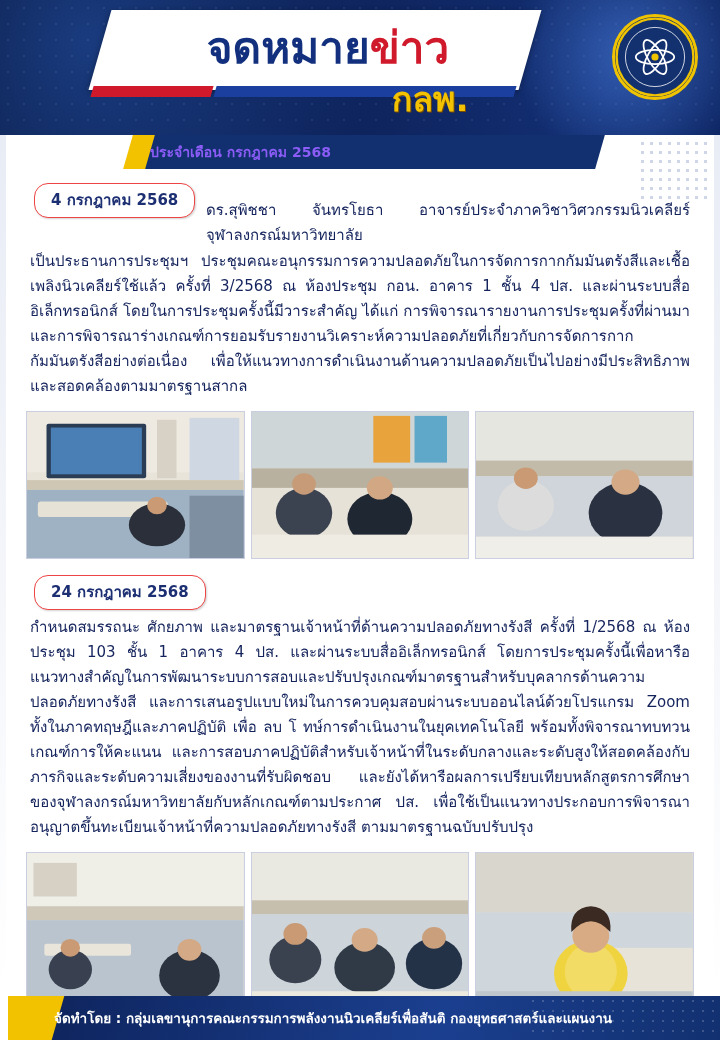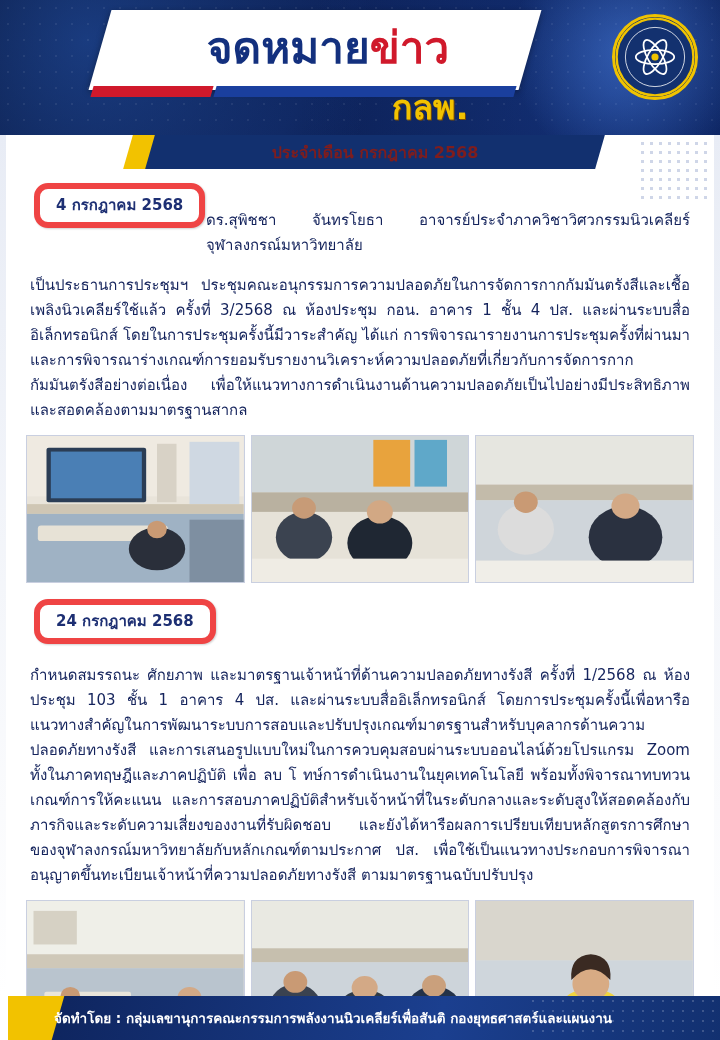--- a/index.html
+++ b/index.html
@@ -73,21 +73,21 @@
     font-size: 44px;
     font-weight: bold;
     color: #13307e;
     letter-spacing: 0px;
     line-height: 60px;
     white-space: nowrap;
   }
   .hdr-title .red { color: #d0192b; }
   .hdr-sub {
     position: absolute;
-    left: 300px; top: 80px;
+    left: 300px; top: 72px;
     width: 260px;
     text-align: center;
     font-size: 34px;
     font-weight: bold;
     color: #f2c200;
     text-shadow: 1px 1px 0 #7a4d00;
     white-space: nowrap;
   }
   
   .logo {
@@ -120,23 +120,22 @@
     position: absolute;
     left: 128px; top: 0;
     width: 30px; height: 34px;
     background: #f2c200;
     transform: skewX(-16deg);
   }
   .monthbar-text {
     position: absolute;
     left: 150px; top: 2px;
     width: 450px;
-    text-align: center;
-    color: #7f1d1d;
-    font-size: 16px;
+    color: #8b5cf6;
+    font-size: 14px;
     font-weight: bold;
     line-height: 31px;
     white-space: nowrap;
   }
   .dotgrid {
     position: absolute;
     right: 10px; top: 4px;
     width: 72px; height: 62px;
     background-image: radial-gradient(#cfd6e8 1.5px, transparent 1.6px);
     background-size: 9px 9px;
@@ -144,21 +143,21 @@
 
   
   .page {
     position: relative;
     width: 720px;
     padding: 0 26px;
   }
   .date-chip {
     display: inline-block;
     background: #ffffff;
-    border: 6px solid #ef4444;
+    border: 1px solid #ef4444;
     border-radius: 14px;
     color: #1d2f73;
     font-size: 15px;
     font-weight: bold;
     padding: 4px 16px 5px;
     margin: 10px 0 4px 8px;
     box-shadow: 1px 1px 2px rgba(0,0,0,.18);
   }
   .para {
     font-size: 15px;
@@ -167,21 +166,21 @@
     text-align: justify;
     text-indent: 0;
     padding: 0 4px;
   }
   .para.first-inline {
     margin-top: -24px;
     padding-left: 180px;
   }
   .para.cont {
     padding-left: 4px;
-    margin-top: 15px;
+    margin-top: 1px;
   }
 
   
   .photos {
     display: flex;
     gap: 6px;
     margin: 12px 0 6px;
     padding: 0 0px;
   }
   .photo {

